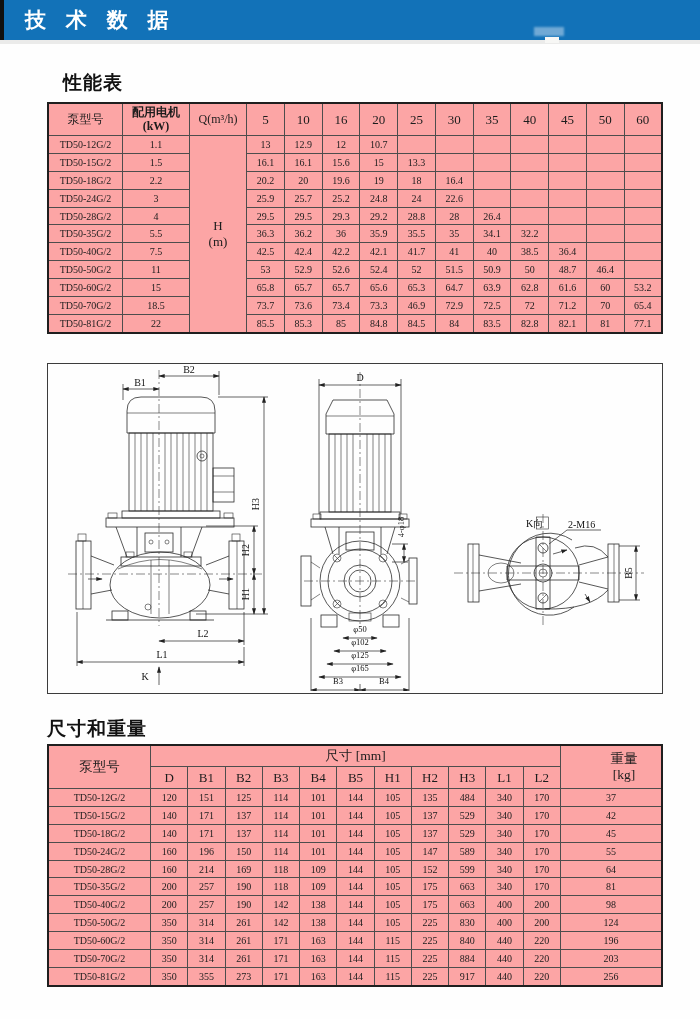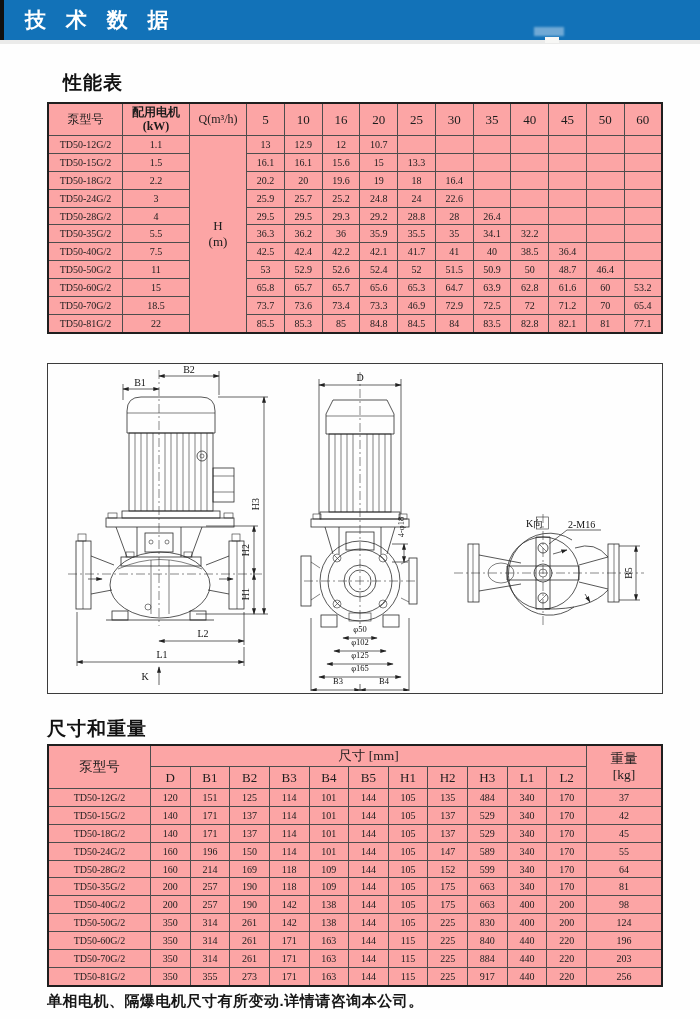--- a/index.html
+++ b/index.html
@@ -31,21 +31,21 @@
   #perfTable{top:102px;}
   #perfTable thead th{height:31px;font-size:13px;}
   #perfTable thead th.hz{font-size:12px;line-height:1.15;}
   #perfTable tbody td{height:16.9px;font-size:10px;}
   #perfTable td.hm{font-size:13px;line-height:1.2;}
 
   #dimTable{top:744px;}
   #dimTable tr.r1 th{height:20px;font-size:13.5px;}
   #dimTable tr.r2 th{height:21px;font-size:13px;}
   #dimTable tbody td{height:16.9px;font-size:10px;}
-  #dimTable th.wt{font-size:12.5px;line-height:1.15;}
+  #dimTable th.wt{font-size:12.5px;line-height:1.15;padding-left:26px;}
   #dimTable th.mod{font-size:13px;}
 
   
   .drawbox{position:absolute;left:47px;top:363px;width:614px;height:329px;
         border:1px solid #3c3c3c;background:#fefefe;}
   .drawbox svg{display:block;}
   .thin{stroke:#2c2c2c;stroke-width:0.8;fill:none;}
   .thin2{stroke:#2c2c2c;stroke-width:0.6;fill:none;}
   .dim{stroke:#222222;stroke-width:0.7;fill:none;}
   .cl{stroke:#3a3a3a;stroke-width:0.6;stroke-dasharray:9 3 2 3;fill:none;}
@@ -669,15 +669,14 @@
           <td>115</td>
           <td>225</td>
           <td>917</td>
           <td>440</td>
           <td>220</td>
           <td>256</td>
         </tr>
       </tbody>
     </table>
 
-  <div class="footnote">单相电机、隔爆电机尺寸有所变动.详情请咨询本公司。</div>
 
 </div>
 
 </body></html>

